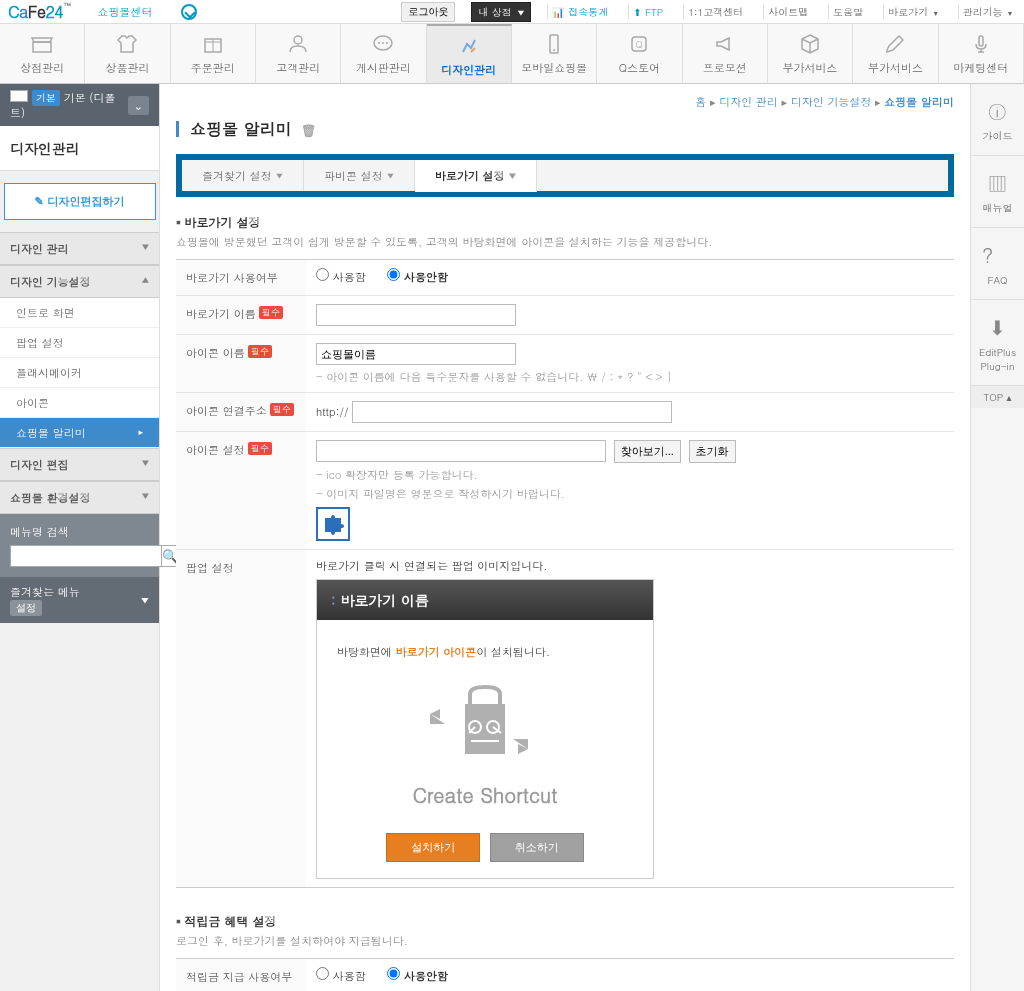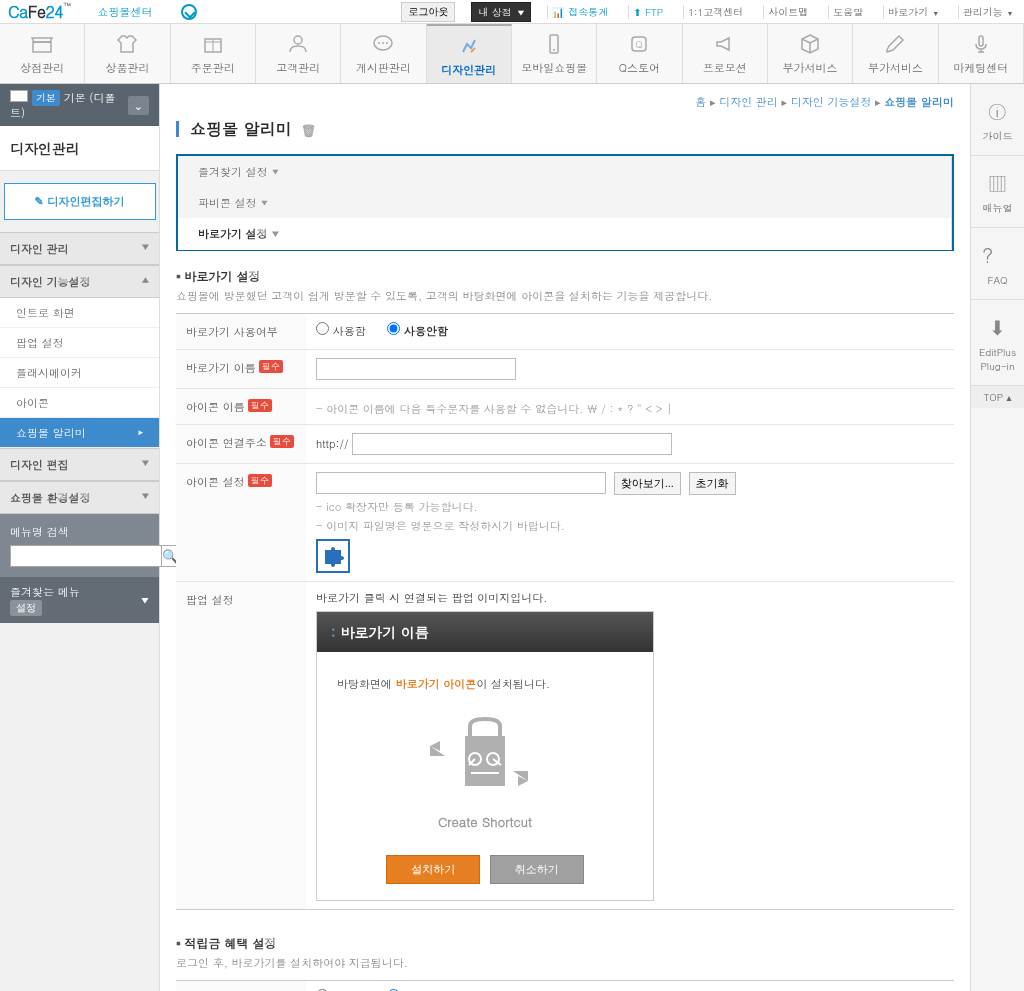--- a/index.html
+++ b/index.html
@@ -58,21 +58,21 @@
 .side-fav-btn { background: #8a929a; border: none; color: #fff; padding: 1px 6px; font-size: 10px; border-radius: 2px; }
 
 
 .breadcrumb { text-align: right; font-size: 11px; color: #888; margin-bottom: 8px; }
 .breadcrumb a { color: #3d8bcd; text-decoration: none; }
 .bc-current { color: #3d8bcd; font-weight: bold; }
 .page-title { font-size: 16px; font-weight: bold; margin-bottom: 14px; color: #2a2a2a; }
 .page-title::before { content: ""; display: inline-block; width: 3px; height: 16px; background: #3d8bcd; margin-right: 6px; vertical-align: -2px; }
 .page-title-del { color: #aaa; margin-left: 4px; cursor: pointer; font-size: 12px; }
 
-.tab-bar { display: flex; background: #f4f4f4; border: 2px solid #0369a1; margin-bottom: 16px; flex-direction: column; }
+.tab-bar { display: flex; background: #f4f4f4; border: 6px solid #0369a1; margin-bottom: 16px; }
 .tab { padding: 8px 20px; border-right: 1px solid #ddd; cursor: pointer; color: #666; font-size: 11px; display: flex; align-items: center; gap: 4px; }
 .tab.active { background: #fff; color: #333; font-weight: bold; border-bottom: 1px solid #fff; margin-bottom: -1px; }
 .tab-arrow { font-size: 8px; color: #999; }
 
 .section-title { font-size: 12px; font-weight: bold; margin: 10px 0 4px; }
 .section-title::before { content: "▪"; color: #555; margin-right: 4px; }
 .section-desc { font-size: 11px; color: #888; margin-bottom: 10px; }
 
 .form-table { width: 100%; border-top: 1px solid #ccc; border-bottom: 1px solid #ccc; }
 .form-row { display: flex; border-bottom: 1px solid #e5e5e5; }
@@ -89,21 +89,21 @@
 
 .popup-preview { width: 338px; border: 1px solid #ccc; margin-top: 6px; background: #fff; }
 .popup-hdr { background: linear-gradient(#555,#333); color: #fff; padding: 10px 14px; font-size: 14px; font-weight: bold; }
 .popup-hdr::before { content: ": "; color: #6ab0e8; }
 .popup-body { padding: 24px 20px 16px; text-align: left; }
 .popup-msg { font-size: 11px; color: #444; }
 .popup-msg2 { font-size: 11px; color: #444; margin-top: 3px; }
 .highlight-orange { color: #e67e22; font-weight: bold; }
 .shortcut-graphic { text-align: center; margin: 20px 0 10px; }
 .bag-svg { margin: 0 auto; }
-.shortcut-text { color: #9a9a9a; font-size: 13px; font-weight: bold; margin-top: 8px; }
+.shortcut-text { color: #9a9a9a; font-size: 20px; font-weight: bold; margin-top: 8px; }
 .popup-btns { text-align: center; margin-top: 24px; }
 .btn-orange { background: #e67e22; color: #fff; border: 1px solid #d06a12; padding: 6px 24px; font-size: 11px; cursor: pointer; }
 .btn-grey { background: #a0a0a0; color: #fff; border: 1px solid #888; padding: 6px 24px; font-size: 11px; cursor: pointer; margin-left: 6px; }
 
 
 .tool-item { text-align: center; padding: 12px 0; border-bottom: 1px solid #ddd; cursor: pointer; font-size: 10px; color: #666; }
 .tool-item .ticon { display: block; font-size: 20px; color: #888; margin-bottom: 4px; }
 .tool-top { background: #eee; padding: 4px 0; font-size: 10px; cursor: pointer; text-align: center; color: #666; }
 </style>
 </head>
@@ -273,20 +273,21 @@
               <span class="req-badge">필수</span>
             </div>
           <div class="form-value"><input type="text" style="width: 200px;"></div>
         </div>
         <div class="form-row">
           <div class="form-label">
               <span>아이콘 이름</span>
               <span class="req-badge">필수</span>
             </div>
           <div class="form-value">
+            <input type="text" style="width: 200px;" value="쇼핑몰이름">
             <span class="hint">- 아이콘 이름에 다음 특수문자를 사용할 수 없습니다. ₩ / : * ? " &lt; &gt; |</span>
           </div>
         </div>
         <div class="form-row">
           <div class="form-label">
               <span>아이콘 연결주소</span>
               <span class="req-badge">필수</span>
             </div>
           <div class="form-value">
             <span>http://</span>

